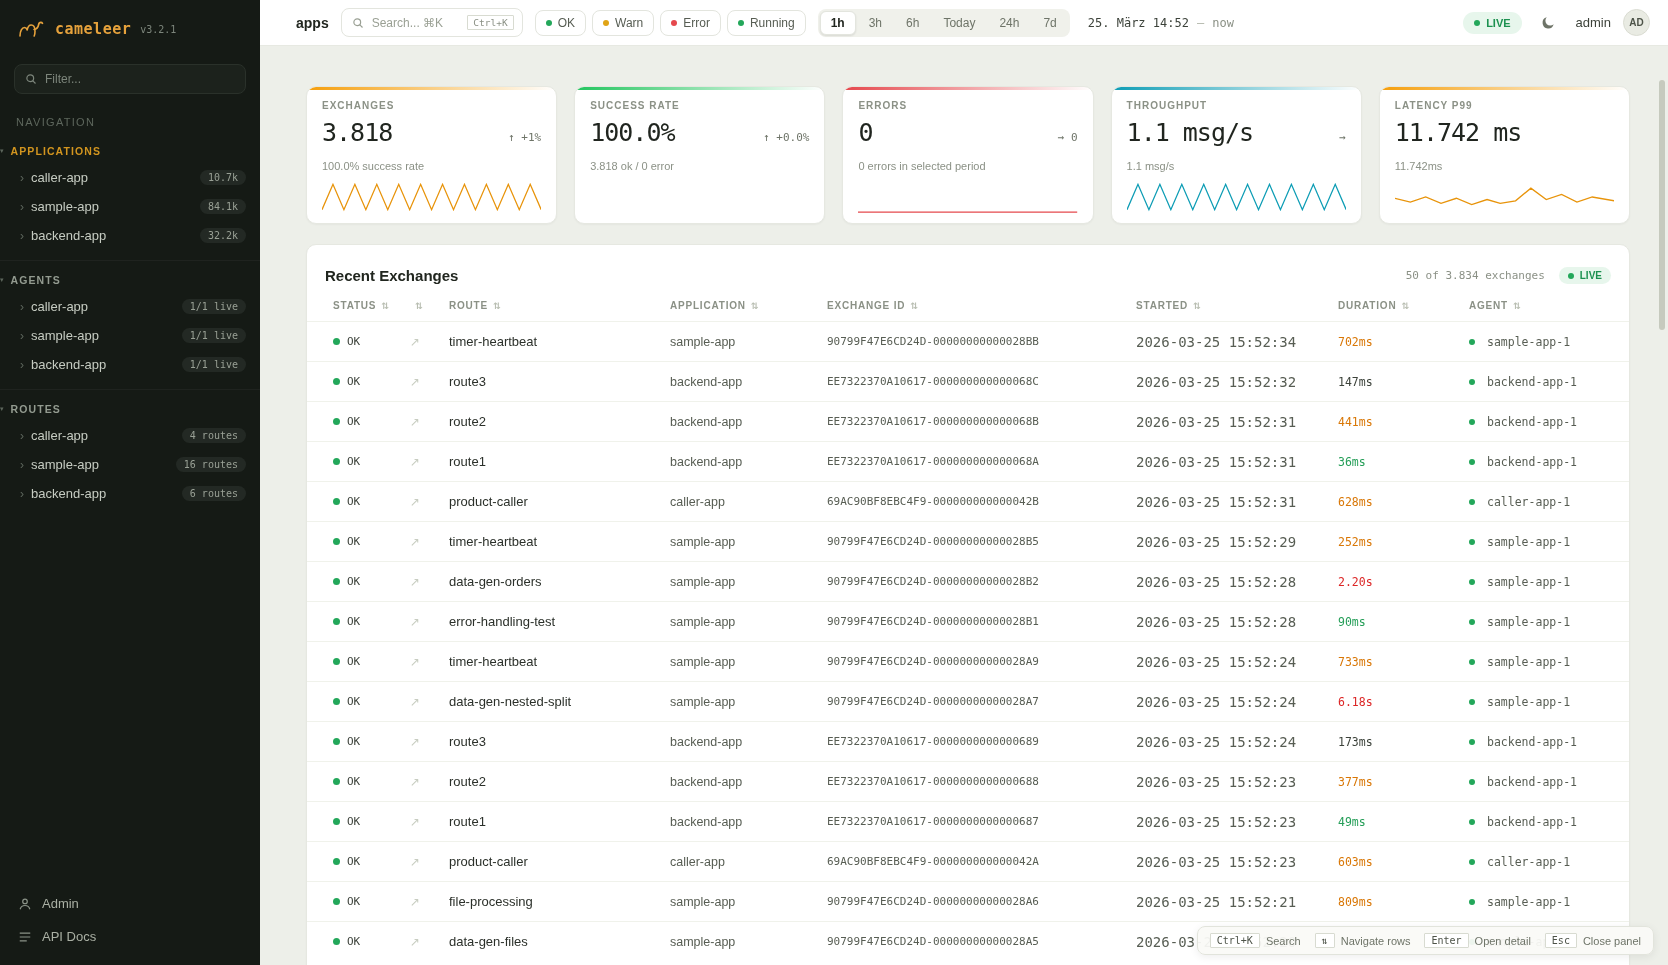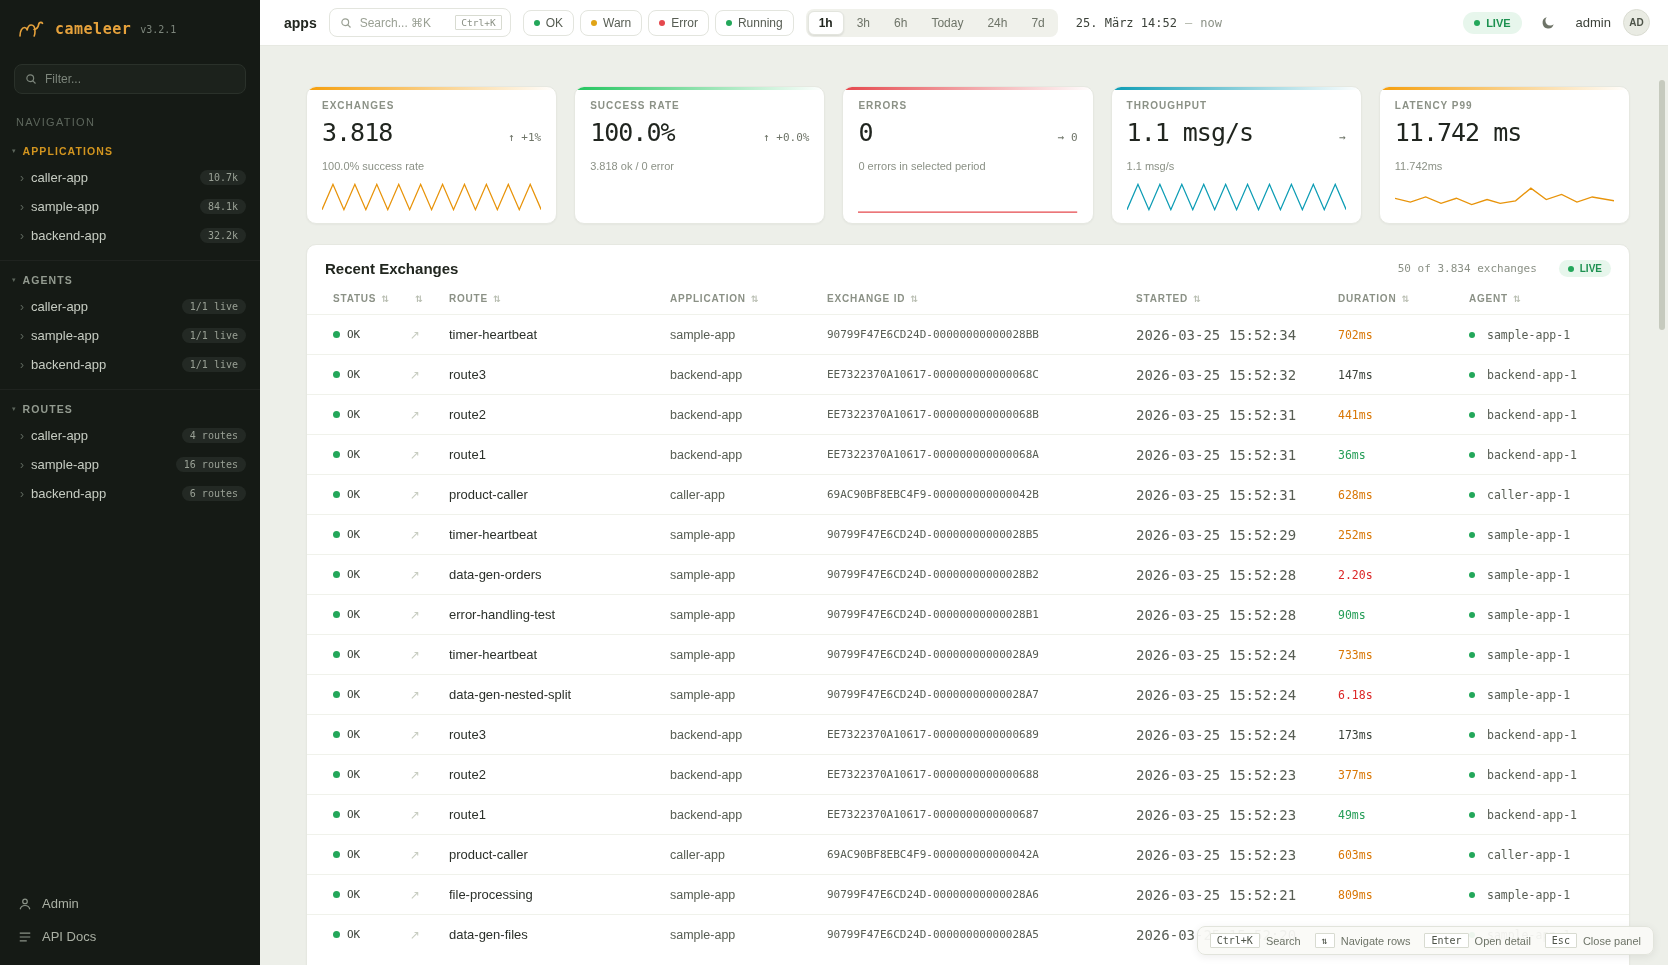--- a/index.html
+++ b/index.html
@@ -12,34 +12,34 @@
 .sidebar{width:260px;min-width:260px;height:100%;background:#151a15;display:flex;flex-direction:column}
 .logo-row{display:flex;align-items:center;gap:9px;padding:14px 16px 10px;cursor:pointer}
 .logo-name{font-family:"DejaVu Sans Mono",monospace;font-size:15px;font-weight:700;color:#e6a23c;letter-spacing:.5px}
 .logo-version{font-family:"DejaVu Sans Mono",monospace;font-size:10px;color:#7c857b}
 .filter-box{display:flex;align-items:center;gap:8px;margin:10px 14px 4px;background:#1c221c;border:1px solid #2a312a;border-radius:8px;padding:7px 10px;color:#7c857b}
 .filter-input{background:transparent;border:none;outline:none;color:#c6ccc2;font-size:12px;flex:1;min-width:0;font-family:inherit}
 .filter-input::placeholder{color:#7c857b}
 .nav-label{font-size:11px;letter-spacing:1.3px;color:#5d665c;margin:18px 16px 4px}
 .nav-section{padding:4px 0 6px;border-top:1px solid rgba(255,255,255,.045);margin-top:4px}
 .nav-section:first-child{border-top:none;margin-top:0}
-.section-head{display:flex;align-items:center;gap:7px;padding:9px 12px 6px;cursor:pointer}
+.section-head{display:flex;align-items:center;gap:7px;padding:9px 0 6px;cursor:pointer}
 .caret{font-size:7px;color:#5d665c}
 .section-title{font-size:10.5px;letter-spacing:1.1px;color:#939b90;font-weight:700}
 .nav-section.active .section-title{color:#d2951f}
 .nav-item{display:flex;align-items:center;gap:7px;padding:7px 14px 7px 20px;font-size:13px;color:#c6ccc2;cursor:pointer}
 .chev{color:#5d665c;font-size:12px;line-height:1}
 .nav-badge{margin-left:auto;font-size:10px;color:#99a095;background:#232924;border-radius:999px;padding:2px 8px;font-family:"DejaVu Sans Mono",monospace}
 .sidebar-footer{margin-top:auto;padding:8px 0 12px}
 .footer-item{display:flex;align-items:center;gap:10px;padding:9px 18px;font-size:13px;color:#aab0a4;cursor:pointer}
 .f-icon{display:flex;color:#8a9287}
 
 
 .main-col{flex:1;display:flex;flex-direction:column;min-width:0}
-.topbar{height:46px;background:#fff;border-bottom:1px solid #e7e9e2;display:flex;align-items:center;gap:12px;padding:0 18px 0 24px}
+.topbar{height:46px;background:#fff;border-bottom:1px solid #e7e9e2;display:flex;align-items:center;gap:12px;padding:0 18px 0 36px}
 .breadcrumb{font-size:14px;font-weight:700;color:#21261f}
 .search-box{display:flex;align-items:center;gap:8px;border:1px solid #e3e5de;border-radius:8px;padding:6px 8px 6px 10px;width:182px;background:#fff;color:#9aa094}
 .search-input{border:none;outline:none;flex:1;min-width:0;font-size:12px;color:#3c423a;font-family:inherit;background:transparent}
 .search-input::placeholder{color:#9aa094}
 .kbd{font-family:"DejaVu Sans Mono",monospace;font-size:10px;color:#4d5348;background:#fff;border:1px solid #d8dbd1;border-radius:1px;padding:1px 6px;white-space:nowrap}
 .search-box .kbd{font-size:9.5px;padding:1px 5px;color:#8b9186}
 .chips{display:flex;gap:6px}
 .chip{display:flex;align-items:center;gap:6px;border:1px solid #e3e5de;border-radius:8px;padding:5px 10px;font-size:12px;color:#575d53;background:#fff;cursor:pointer}
 .dot{width:7px;height:7px;border-radius:50%;display:inline-block;flex:none}
 .chip .dot{width:6px;height:6px}
@@ -65,21 +65,21 @@
 .m-accent{position:absolute;top:0;left:0;right:0;height:3px}
 .m-title{font-size:10px;letter-spacing:1px;color:#8b9186;text-transform:uppercase;font-weight:700}
 .m-row{display:flex;align-items:baseline;margin-top:7px}
 .m-value{font-size:25px;font-weight:400;color:#20251f;letter-spacing:-1px;white-space:nowrap}
 .m-trend{margin-left:auto;font-size:11px;color:#6e7468;padding-left:6px}
 .m-sub{font-size:11px;color:#8b9186;margin-top:13px}
 .m-spark{height:38px;margin-top:6px}
 .m-spark svg{width:100%;height:38px;display:block}
 
 .panel{background:#fff;border:1px solid #e6e8e1;border-radius:10px;min-height:760px;box-shadow:0 1px 2px rgba(0,0,0,.04)}
-.panel-head{display:flex;align-items:center;padding:15px 18px 12px;gap:22px}
+.panel-head{display:flex;align-items:center;padding:22px 18px 12px;gap:14px}
 .panel-title{font-size:15px;font-weight:700;color:#21261f}
 .panel-meta{margin-left:auto;font-size:11px;color:#8b9186}
 .t-head,.t-row{display:grid;grid-template-columns:77px 39px 221px 157px 309px 202px 131px 1fr;padding-left:26px;align-items:center}
 .t-head{padding-top:4px;padding-bottom:10px;font-size:10px;letter-spacing:.8px;color:#8b9186;text-transform:uppercase;font-weight:700}
 .t-col{display:flex;gap:5px;align-items:center;cursor:pointer}
 .sort{color:#b9beb2;font-size:9px;cursor:pointer}
 .t-row{height:40px;border-top:1px solid #f0f2eb;cursor:pointer}
 .c-status{display:flex;align-items:center;gap:7px}
 .c-status-label{font-size:11px;color:#3c423a}
 .c-zap{color:#c8cdc1;font-size:12px}

